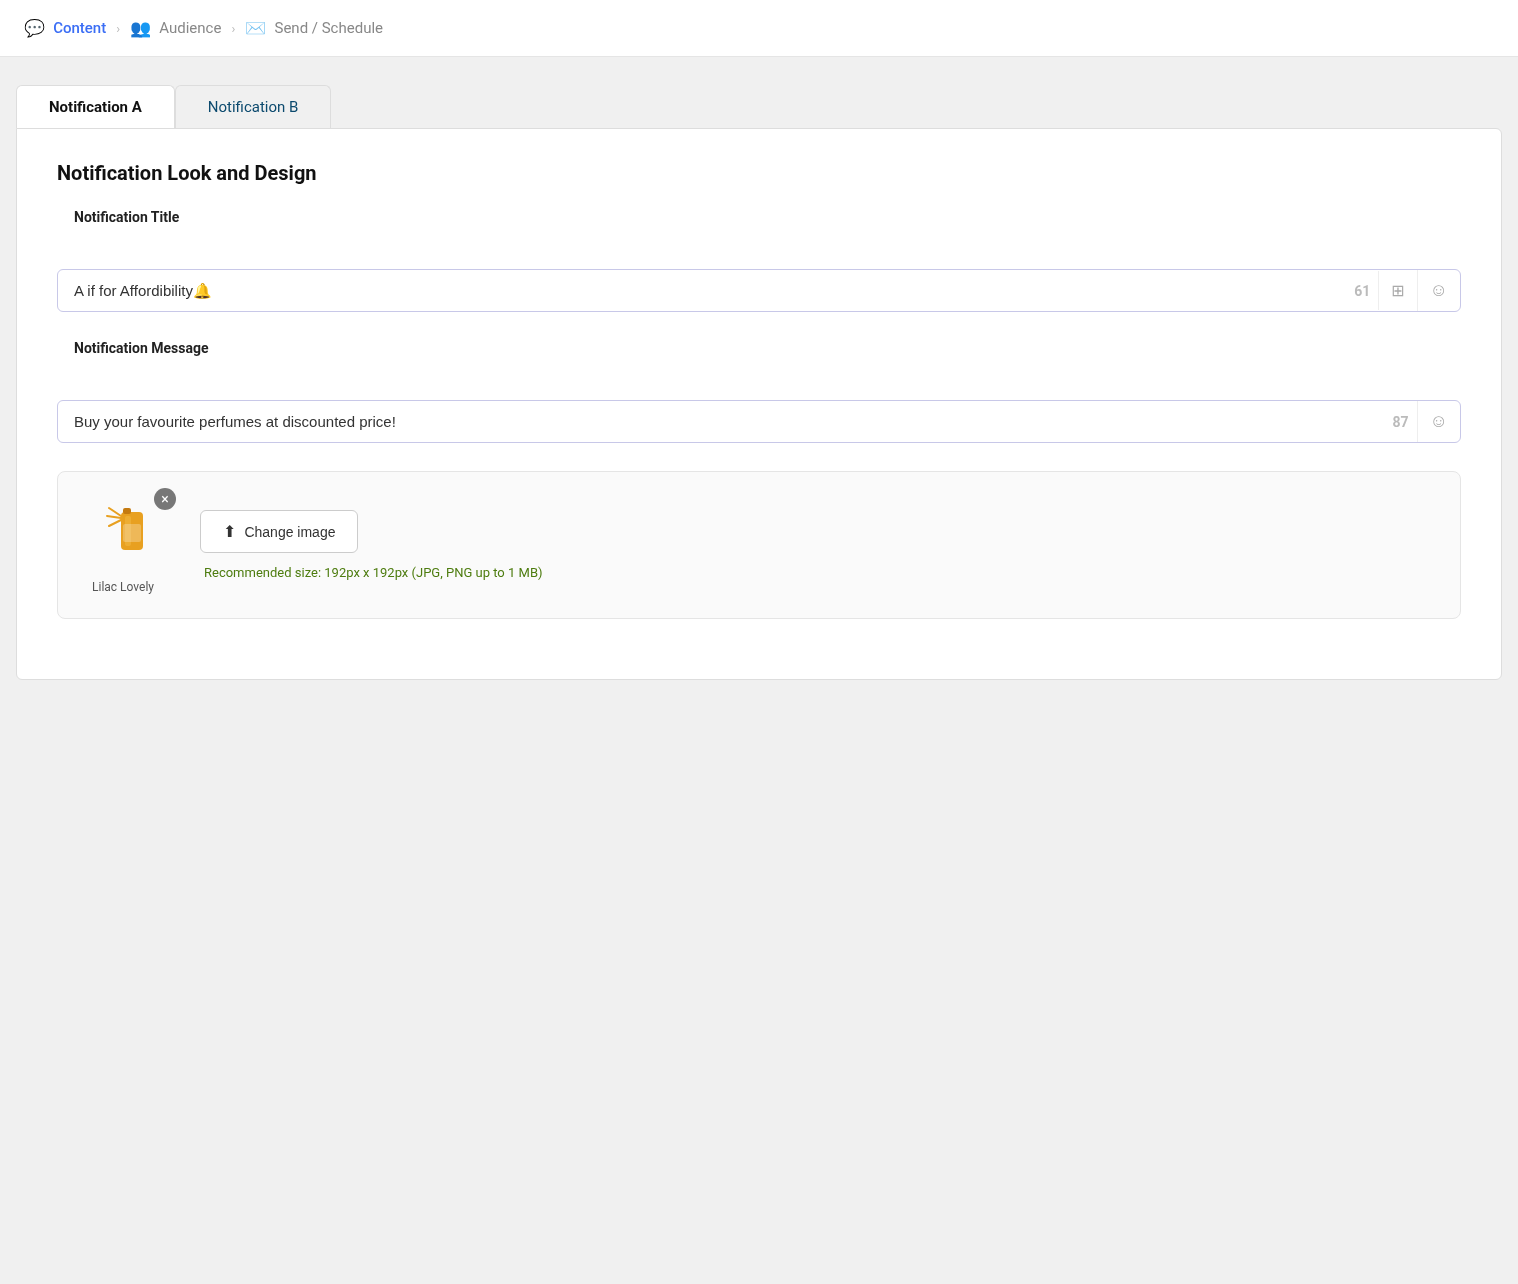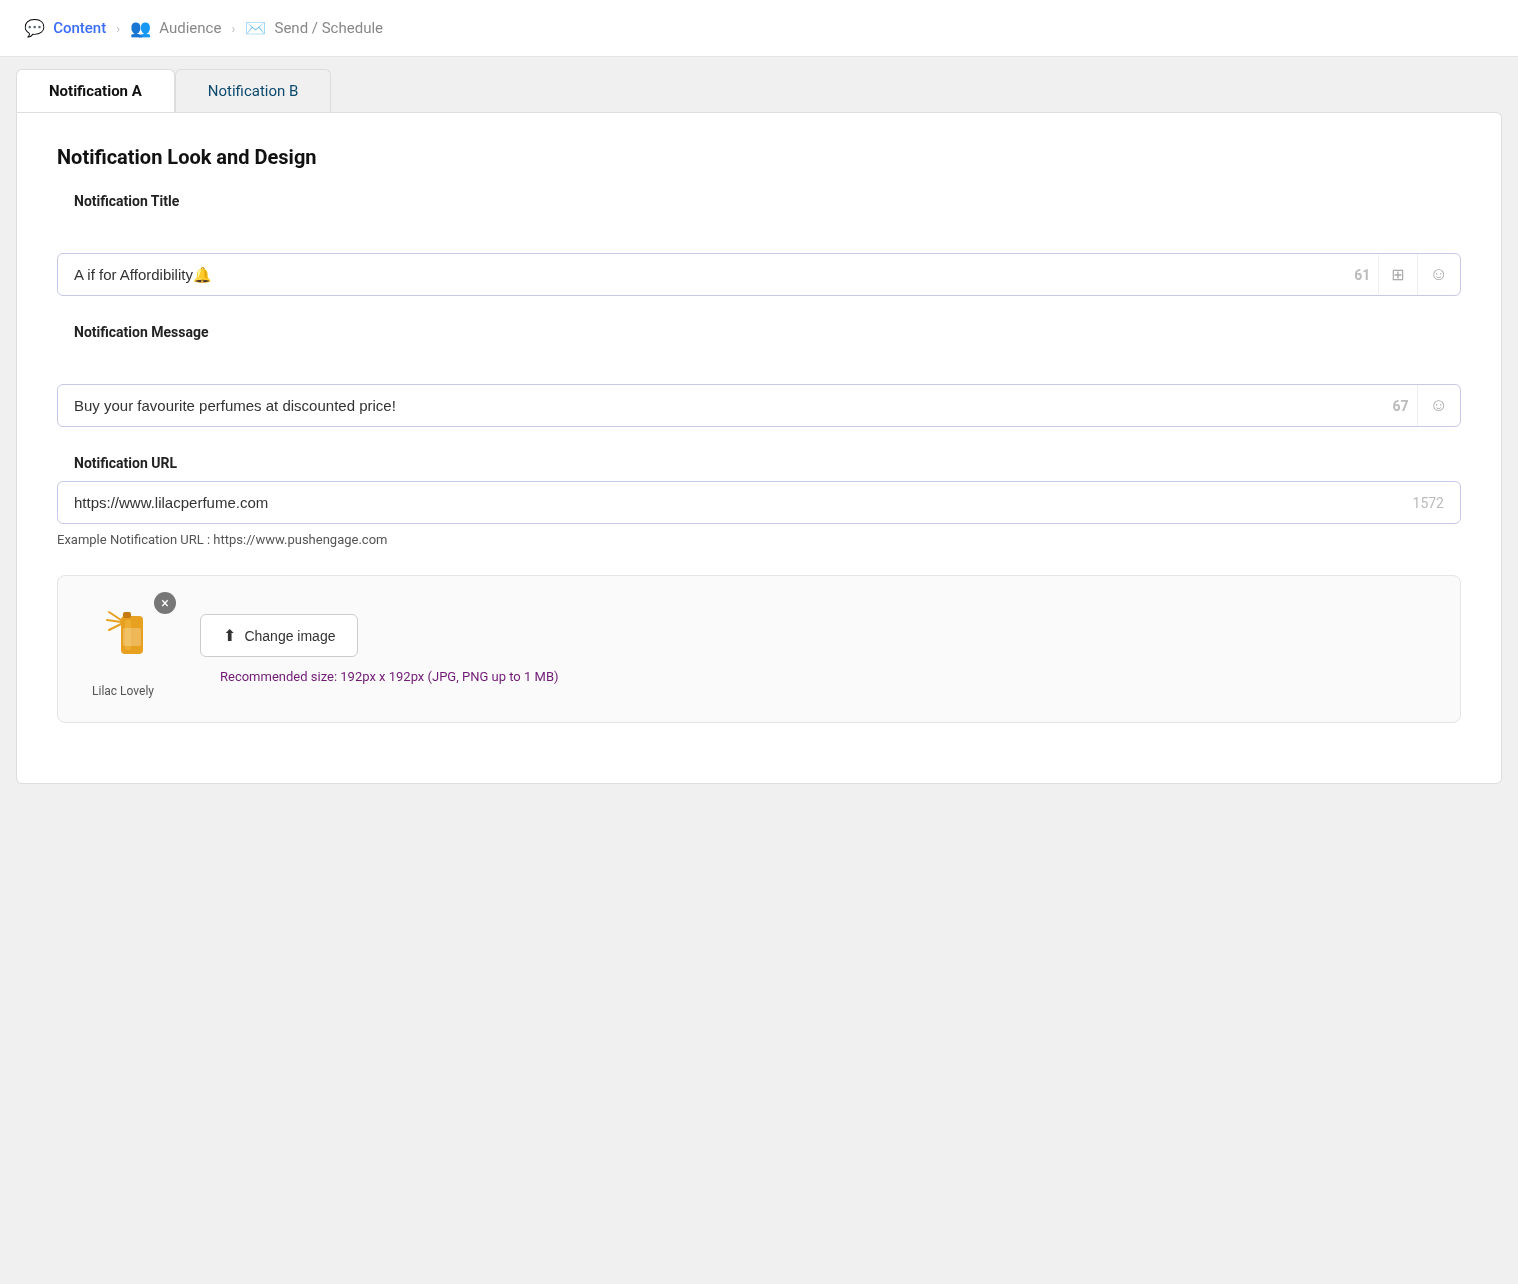--- a/index.html
+++ b/index.html
@@ -35,21 +35,21 @@
     }
     .breadcrumb-arrow {
       color: #bbb;
       font-size: 13px;
     }
 
     
     .tabs-bar {
       display: flex;
       background: #f0f0f0;
-      padding-top: 12px;
+      padding-top: 28px;
       padding-left: 16px;
       text-align: center;
     }
     .tab {
       padding: 12px 32px;
       background: #f0f0f0;
       border: 1px solid #ddd;
       border-bottom: none;
       font-size: 15px;
       color: #0c4a6e;
@@ -243,22 +243,22 @@
       color: #333;
       cursor: pointer;
     }
 
     .change-image-btn-icon {
       font-size: 16px;
     }
 
     .image-hint {
       font-size: 13px;
-      color: #701a75;
-      margin-left: 20px;
+      color: #4d7c0f;
+      margin-left: 4px;
     }
   </style>
 </head>
 <body>
 
 <div class="breadcrumb">
   <div class="breadcrumb-item active">
     <span class="breadcrumb-icon">💬</span>
     <span>Content</span>
   </div>
@@ -298,35 +298,27 @@
       <button class="input-icon-btn" title="Emoji">
         <span>☺</span>
       </button>
     </div>
   </div>
 
   <div class="field-group">
     <label class="field-label">Notification Message</label>
     <div class="input-wrapper">
       <input type="text" value="Buy your favourite perfumes at discounted price!" style="">
-      <span class="input-counter">67</span>
+      <span class="input-counter">87</span>
       <button class="input-icon-btn" title="Emoji">
         <span>☺</span>
       </button>
     </div>
   </div>
 
-  <div class="field-group">
-    <label class="field-label">Notification URL</label>
-    <div class="url-input-wrapper">
-      <input type="text" value="https://www.lilacperfume.com" style="">
-      <span class="url-counter">1572</span>
-    </div>
-    <p class="field-hint">Example Notification URL : https://www.pushengage.com</p>
-  </div>
 
   <div class="field-group">
     <div class="icon-upload-area">
       <div class="icon-preview-wrapper">
         <div class="icon-remove-btn">
           <span>×</span>
         </div>
         <div class="icon-image-placeholder">
 
           <svg class="perfume-svg" viewBox="0 0 60 60" xmlns="http://www.w3.org/2000/svg">

